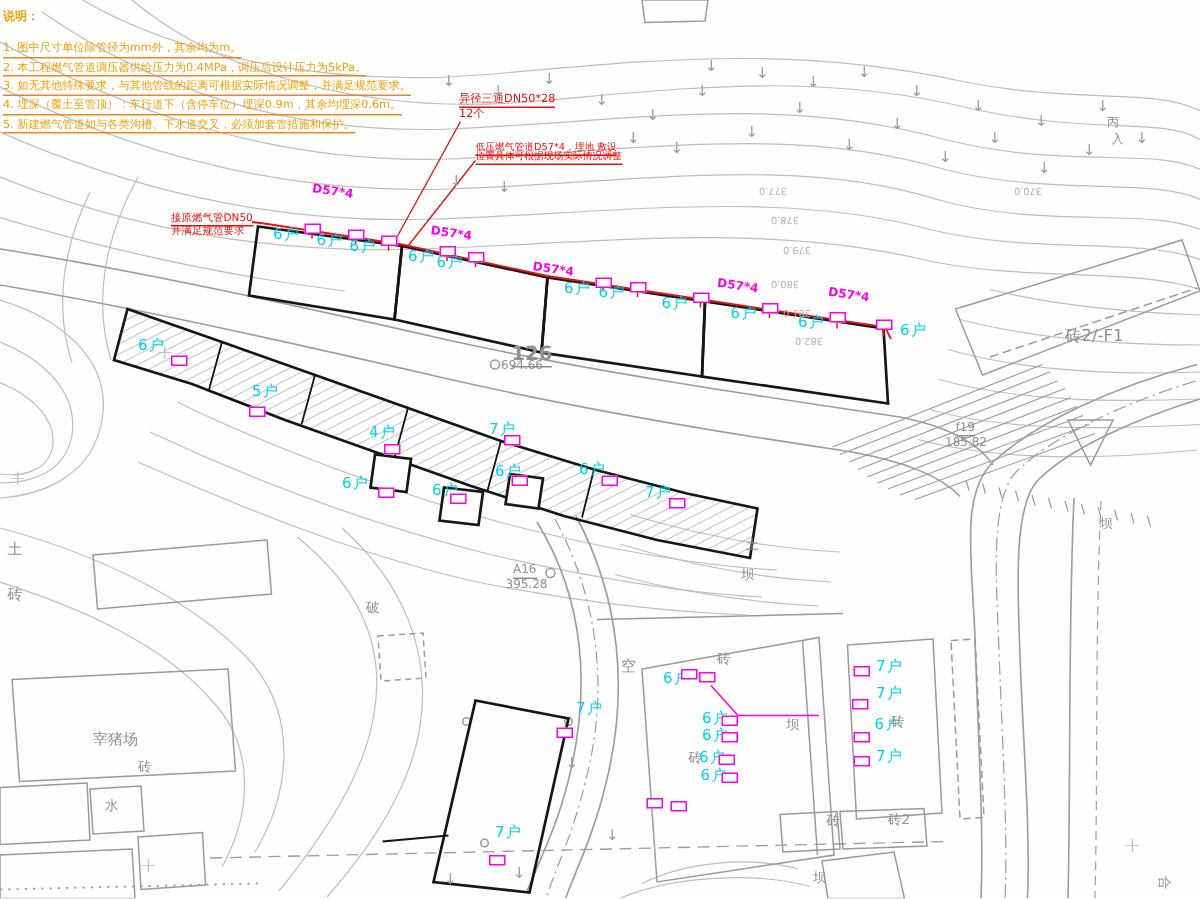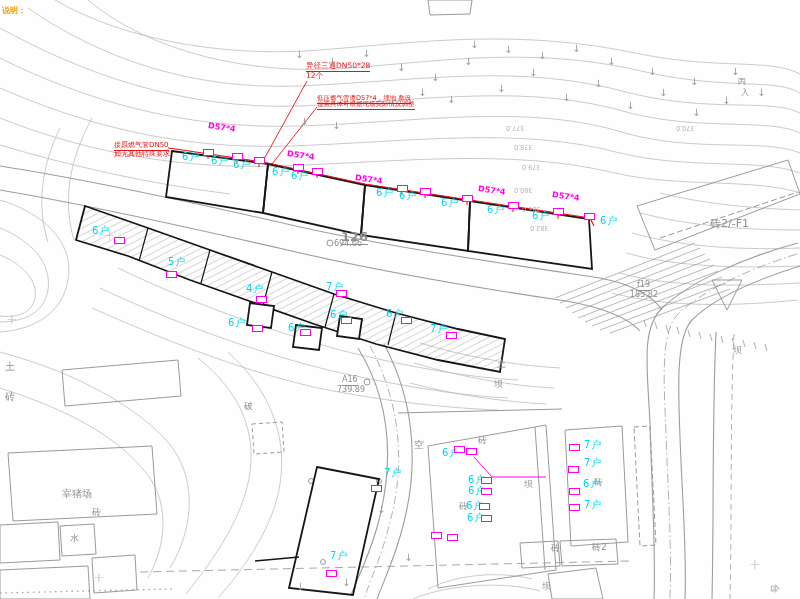--- a/index.html
+++ b/index.html
@@ -131,29 +131,36 @@
       <path d="M307,81 L263,161 M317,107 L272,164" stroke-width="0.9"></path>
     </g>
 
     <g stroke="#ff00e8" stroke-width="1" fill="none">
       <path d="M474,457 L492,477 L546,477"></path>
     </g>
   </svg>
 
   <div class="notes">
     <div class="notes-title">说明：</div>
+    <div>
+        <div class="note-line">1. 图中尺寸单位除管径为mm外，其余均为m。</div>
+        <div class="note-line">2. 本工程燃气管道调压器供给压力为0.4MPa，调压后设计压力为5kPa。</div>
+        <div class="note-line">3. 如无其他特殊要求，与其他管线的距离可根据实际情况调整，并满足规范要求。</div>
+        <div class="note-line">4. 埋深（覆土至管顶）：车行道下（含停车位）埋深0.9m，其余均埋深0.6m。</div>
+        <div class="note-line">5. 新建燃气管道如与各类沟槽、下水道交叉，必须加套管措施和保护。</div>
+      </div>
   </div>
 
   <div>
       <div class="lbl red u" style="left: 306px; top: 62px; position: absolute; font-size: 7.5px;">异径三通DN50*28</div>
       <div class="lbl red" style="left: 306px; top: 72px; position: absolute; font-size: 7.5px;">12个</div>
       <div class="lbl red u" style="left: 317px; top: 95px; position: absolute; font-size: 6.5px;">低压燃气管道D57*4，埋地 敷设</div>
       <div class="lbl red u" style="left: 317px; top: 101px; position: absolute; font-size: 6.5px;">位置具体可根据现场实际情况调整</div>
       <div class="lbl red u" style="left: 114px; top: 142px; position: absolute; font-size: 7px;">接原燃气管DN50</div>
-      <div class="lbl red" style="left: 114px; top: 151px; position: absolute; font-size: 7px;">如无其他特殊要求</div>
+      <div class="lbl red" style="left: 114px; top: 151px; position: absolute; font-size: 7px;">并满足规范要求</div>
     </div>
   <div>
       <div class="lbl mag" style="left: 208px; top: 124px; position: absolute; transform: rotate(8deg);">D57*4</div>
       <div class="lbl mag" style="left: 287px; top: 152px; position: absolute; transform: rotate(8deg);">D57*4</div>
       <div class="lbl mag" style="left: 355px; top: 176px; position: absolute; transform: rotate(8deg);">D57*4</div>
       <div class="lbl mag" style="left: 478px; top: 187px; position: absolute; transform: rotate(8deg);">D57*4</div>
       <div class="lbl mag" style="left: 552px; top: 193px; position: absolute; transform: rotate(8deg);">D57*4</div>
     </div>
   <div>
       <div class="lbl cyan" style="left: 182px; top: 152px; position: absolute;">6户</div>
@@ -188,21 +195,21 @@
       <div class="lbl cyan" style="left: 384px; top: 468px; position: absolute;">7户</div>
       <div class="lbl cyan" style="left: 330px; top: 551px; position: absolute;">7户</div>
     </div>
   <div>
       <div class="lbl gray" style="left: 710px; top: 218px; position: absolute; font-size: 11px;">砖2/-F1</div>
       <div class="lbl gray u" style="left: 637px; top: 281px; position: absolute; font-size: 8px;">f19</div>
       <div class="lbl gray" style="left: 630px; top: 291px; position: absolute; font-size: 8px;">185.82</div>
       <div class="lbl gray u" style="left: 341px; top: 230px; position: absolute; font-size: 13px; font-weight: bold;">126</div>
       <div class="lbl gray" style="left: 334px; top: 240px; position: absolute; font-size: 8px;">694.66</div>
       <div class="lbl gray u" style="left: 342px; top: 376px; position: absolute; font-size: 8px;">A16</div>
-      <div class="lbl gray" style="left: 337px; top: 386px; position: absolute; font-size: 8px;">739.89</div>
+      <div class="lbl gray" style="left: 337px; top: 386px; position: absolute; font-size: 8px;">395.28</div>
       <div class="lbl gray" style="left: 5px; top: 362px; position: absolute; font-size: 10px;">土</div>
       <div class="lbl gray" style="left: 5px; top: 392px; position: absolute; font-size: 10px;">砖</div>
       <div class="lbl gray" style="left: 62px; top: 489px; position: absolute; font-size: 10px;">宰猪场</div>
       <div class="lbl gray" style="left: 92px; top: 508px; position: absolute; font-size: 9px;">砖</div>
       <div class="lbl gray" style="left: 70px; top: 534px; position: absolute; font-size: 9px;">水</div>
       <div class="lbl gray" style="left: 244px; top: 402px; position: absolute; font-size: 9px;">破</div>
       <div class="lbl gray" style="left: 414px; top: 440px; position: absolute; font-size: 10px;">空</div>
       <div class="lbl gray" style="left: 497px; top: 360px; position: absolute; font-size: 9px;">土</div>
       <div class="lbl gray" style="left: 494px; top: 380px; position: absolute; font-size: 9px;">坝</div>
       <div class="lbl gray" style="left: 733px; top: 346px; position: absolute; font-size: 9px;">坝</div>

